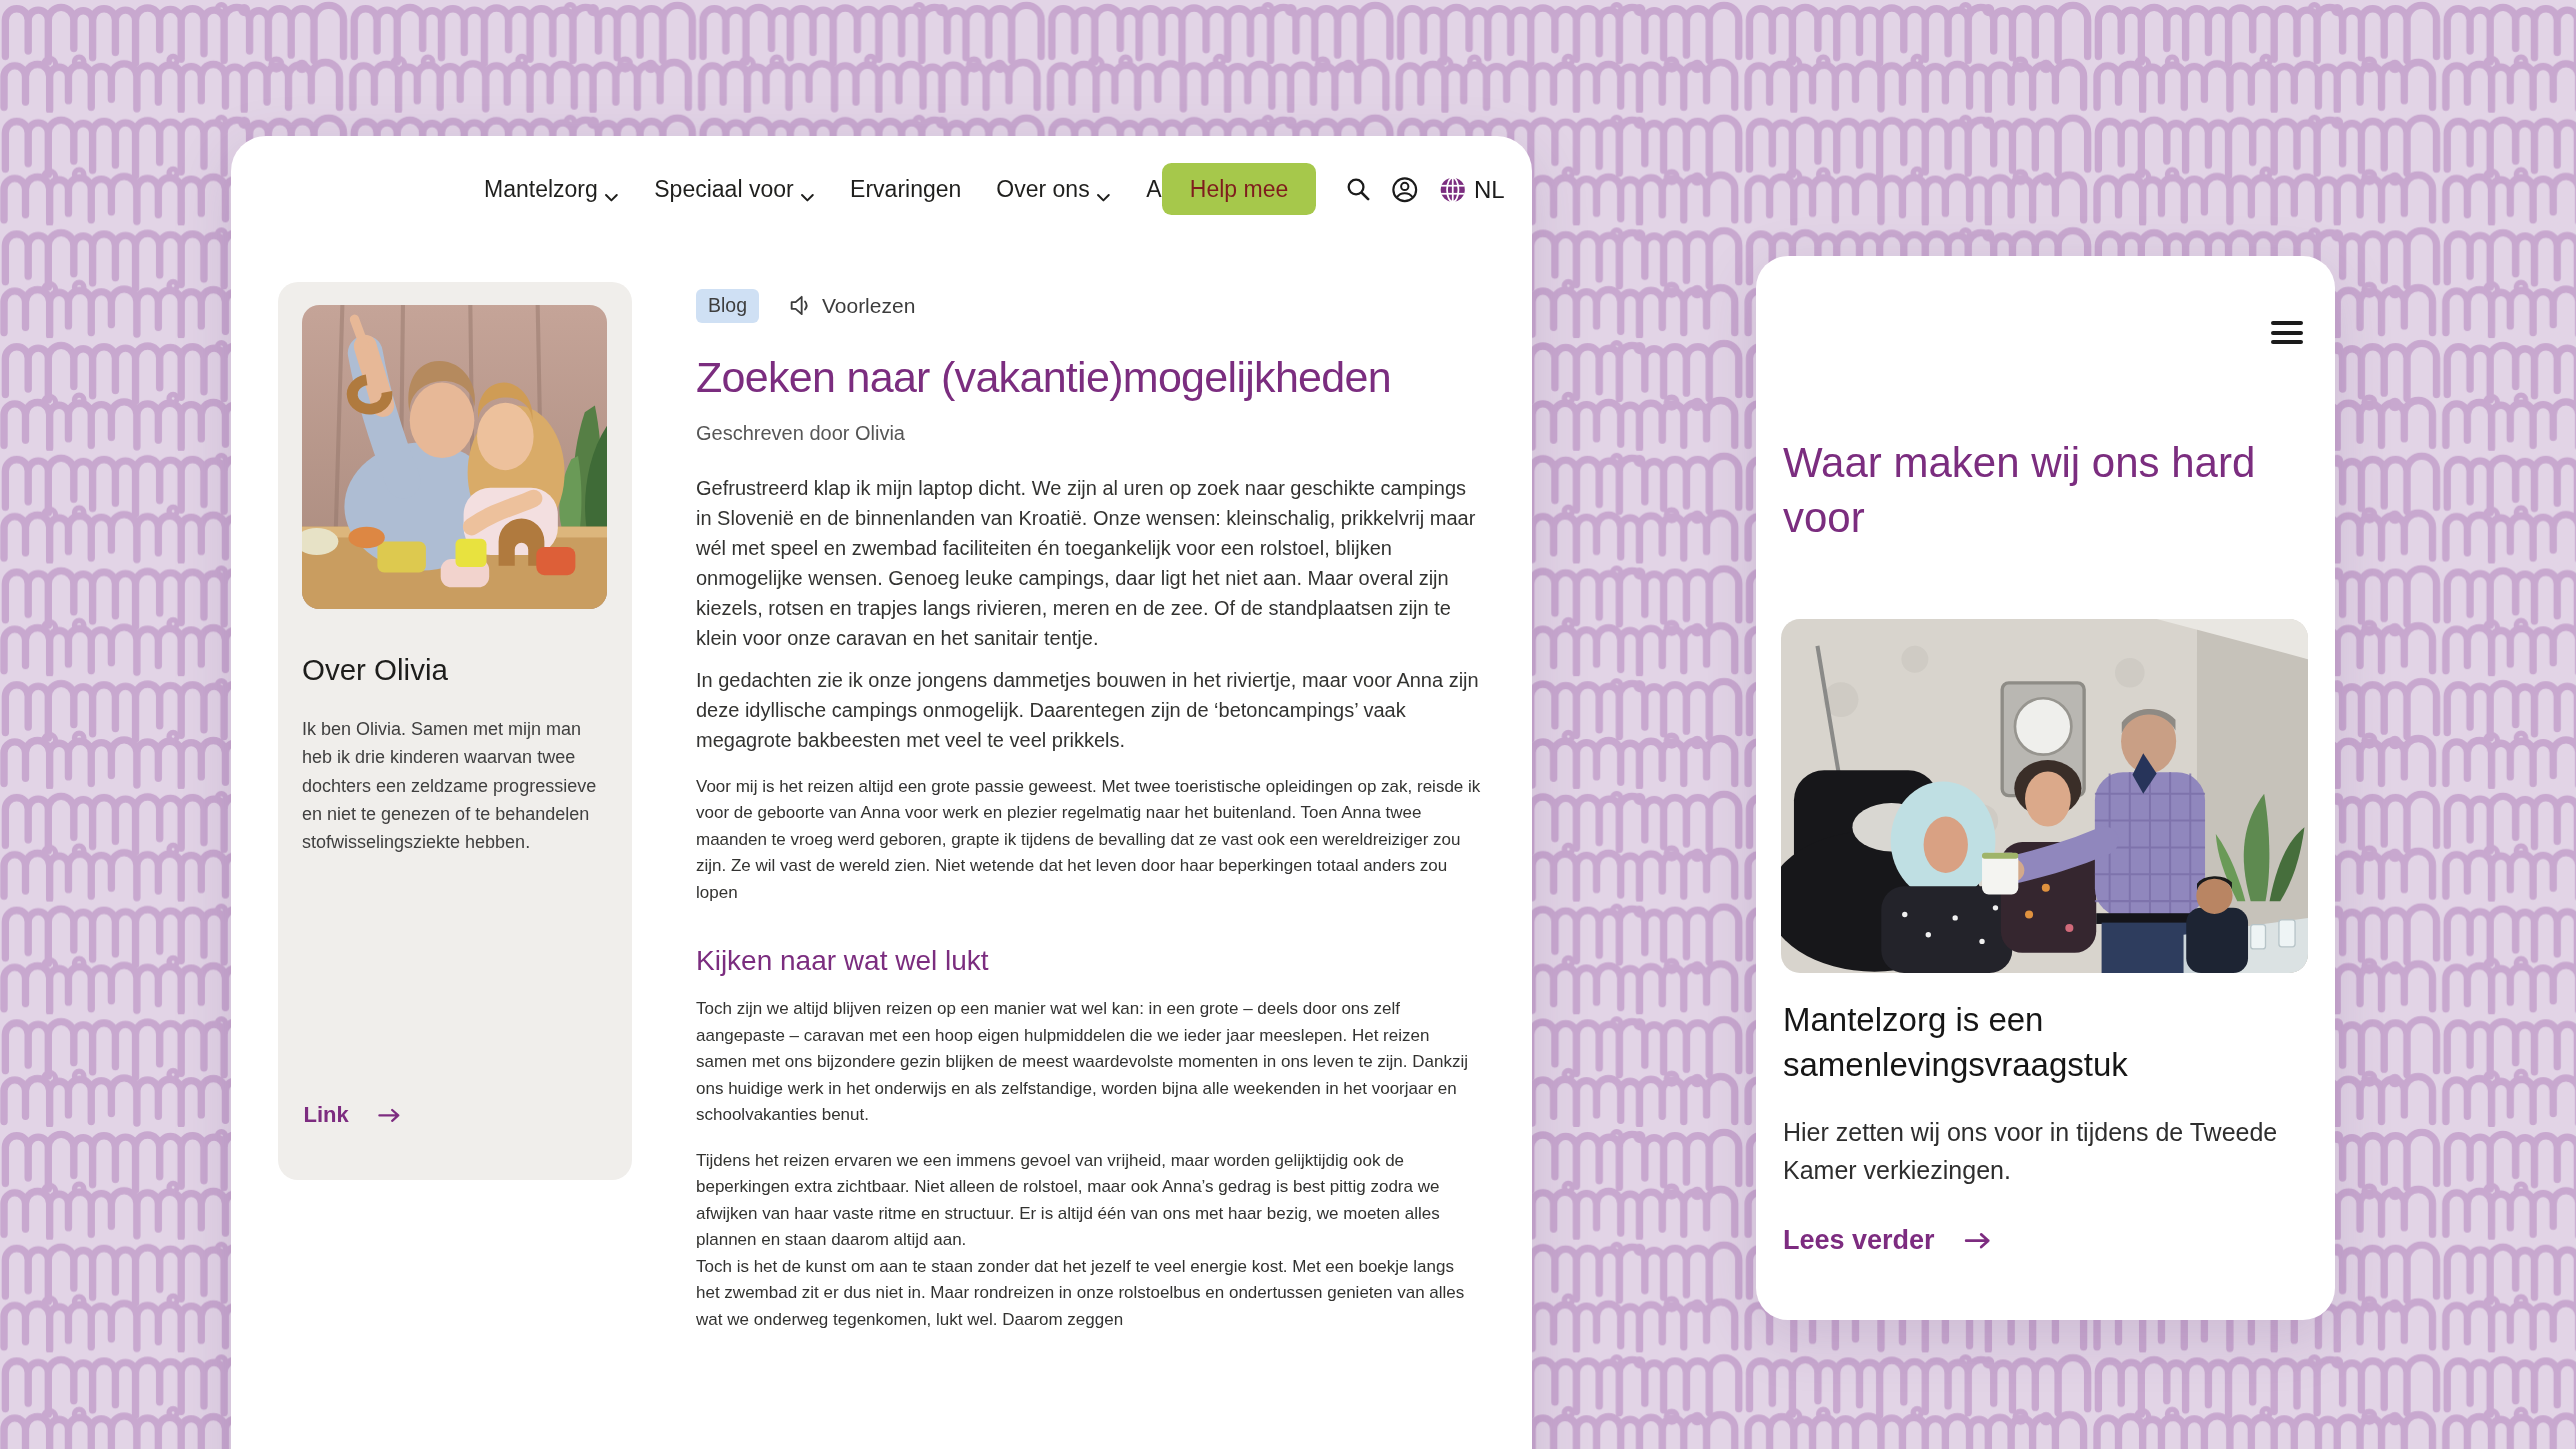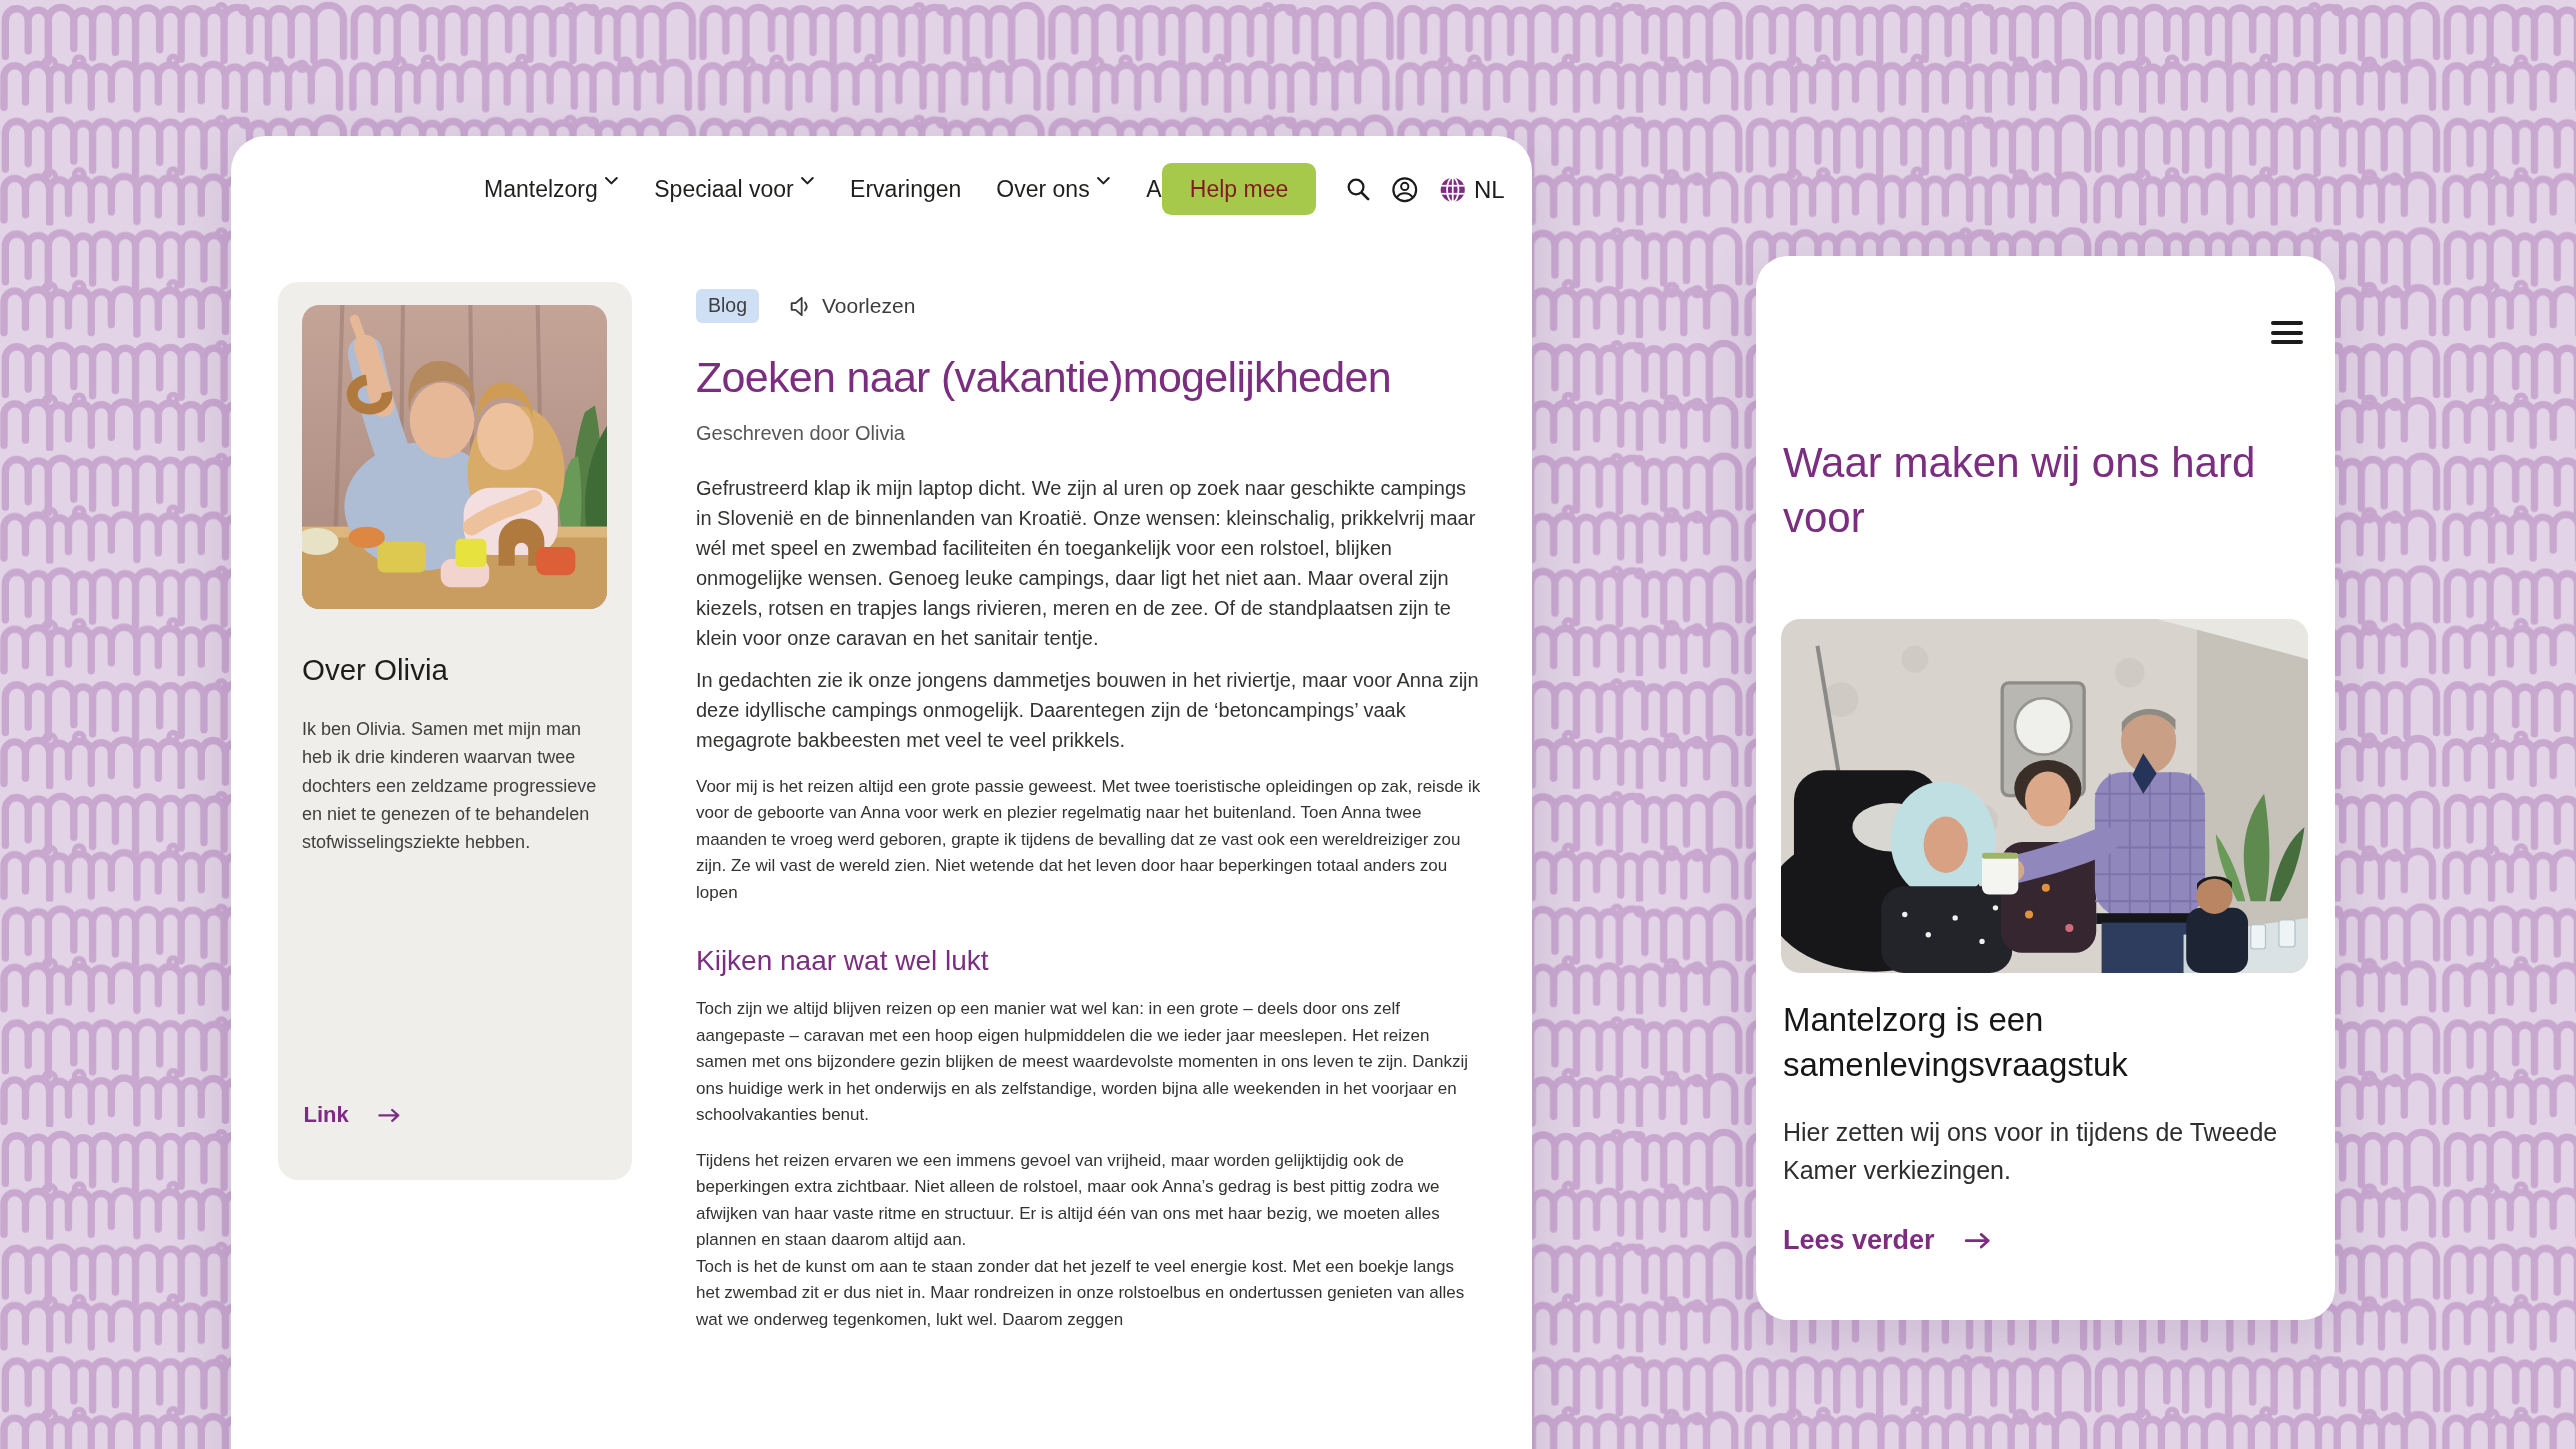--- a/index.html
+++ b/index.html
@@ -16,40 +16,40 @@
   
   .logo { position:absolute; width:89px; text-align:center; }
   .logo svg { display:block; margin:0 auto; }
   .logo .lt { font-weight:700; color:#6d2077; line-height:.92; letter-spacing:-0.3px; }
   .logo .l1 { font-size:18px; } .logo .l2 { font-size:17px; } .logo .l3 { font-size:15.4px; }
   .desktop-logo { left:236px; top:150px; }
   .mobile-logo  { left:1790px; top:284px; transform:scale(1.14); transform-origin:top left; }
 
   
   .nav { position:absolute; left:484px; top:163px; height:52px; display:flex; align-items:center; gap:35px; z-index:3; }
-  .nav-item { display:flex; align-items:flex-start; gap:6.7px; font-size:23px; font-weight:500; color:#1f1f1d; cursor:pointer; white-space:nowrap; }
+  .nav-item { display:flex; align-items:flex-end; gap:6.7px; font-size:23px; font-weight:500; color:#1f1f1d; cursor:pointer; white-space:nowrap; }
   .help-btn { position:absolute; left:1162px; top:163px; width:154px; height:52px; background:#a6c84b; border:none; border-radius:9.4px;
               font-family:inherit; font-size:23px; font-weight:500; color:#7f1d1d; cursor:pointer; z-index:3; }
   .nav-icon { position:absolute; top:175px; width:29.5px; height:29.5px; cursor:pointer; z-index:3; }
   .lang { position:absolute; left:1474px; top:176px; font-size:24px; font-weight:500; color:#1b1b1b; cursor:pointer; z-index:3; }
 
   
   .side-card { position:absolute; left:278px; top:282px; width:354px; height:898px; background:#f0eeeb; border-radius:20px; padding:23px 24px; z-index:3; }
   .side-photo { width:305px; height:304px; border-radius:17.4px; overflow:hidden; display:block; }
   .side-title { margin-top:44px; font-size:29.5px; font-weight:500; color:#1d1d1b; }
   .side-body  { margin-top:28px; font-size:18px; line-height:1.57; color:#3f3f3f; }
   .card-link  { display:flex; align-items:center; gap:29px; font-size:22px; font-weight:700; color:#7d2c80; cursor:pointer; }
   .side-card .card-link { position:absolute; left:25.5px; bottom:52px; }
 
   
   .article { position:absolute; left:696px; top:288px; width:785px; z-index:3; }
   .article-meta { display:flex; align-items:center; gap:29.5px; height:35px; }
   .badge { display:inline-flex; align-items:center; height:34px; padding:0 12px; background:#cfe0f4; border-radius:6px;
            font-size:19.5px; color:#3e3e3e; cursor:pointer; }
-  .read-aloud { display:flex; align-items:flex-end; gap:9.4px; font-size:21px; color:#3c3c3c; cursor:pointer; }
+  .read-aloud { display:flex; align-items:center; gap:9.4px; font-size:21px; color:#3c3c3c; cursor:pointer; }
   .article-title { margin-top:29.5px; font-size:43px; font-weight:500; color:#7b2d7f; letter-spacing:-0.7px; }
   .byline { margin-top:20px; font-size:20px; color:#565656; }
   .intro-p { margin-top:12px; font-size:20px; line-height:1.5; color:#333331; }
   .intro-p.first { margin-top:28px; }
   .sec-h { margin-top:39px; font-size:28px; font-weight:500; color:#7b2d7f; }
   .sec-p { margin-top:19px; font-size:17px; line-height:1.56; color:#333331; white-space:pre-line; }
 
   
   .hamburger { position:absolute; left:2271px; top:321px; width:32px; height:23px; display:flex; flex-direction:column; justify-content:space-between; cursor:pointer; z-index:3; }
   .hamburger span { display:block; height:4px; border-radius:2px; background:#1b1b1b; }

